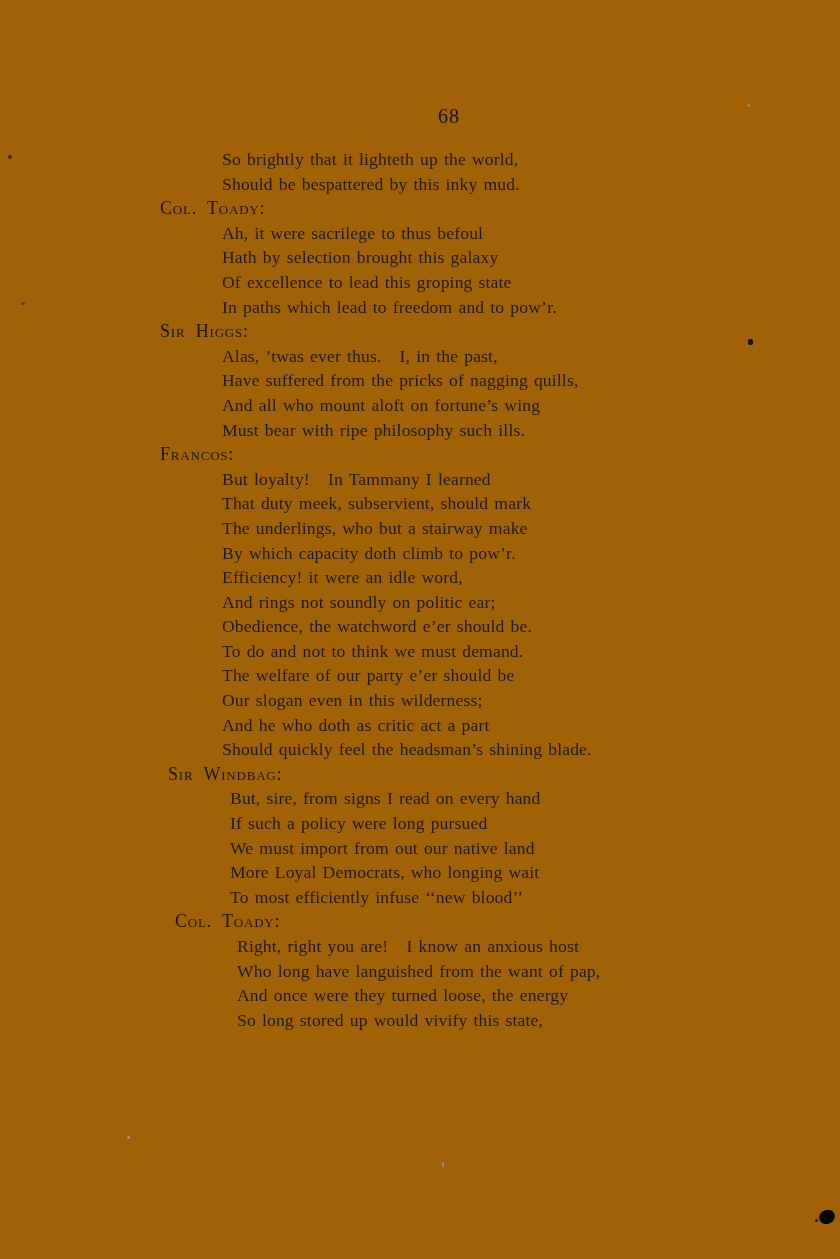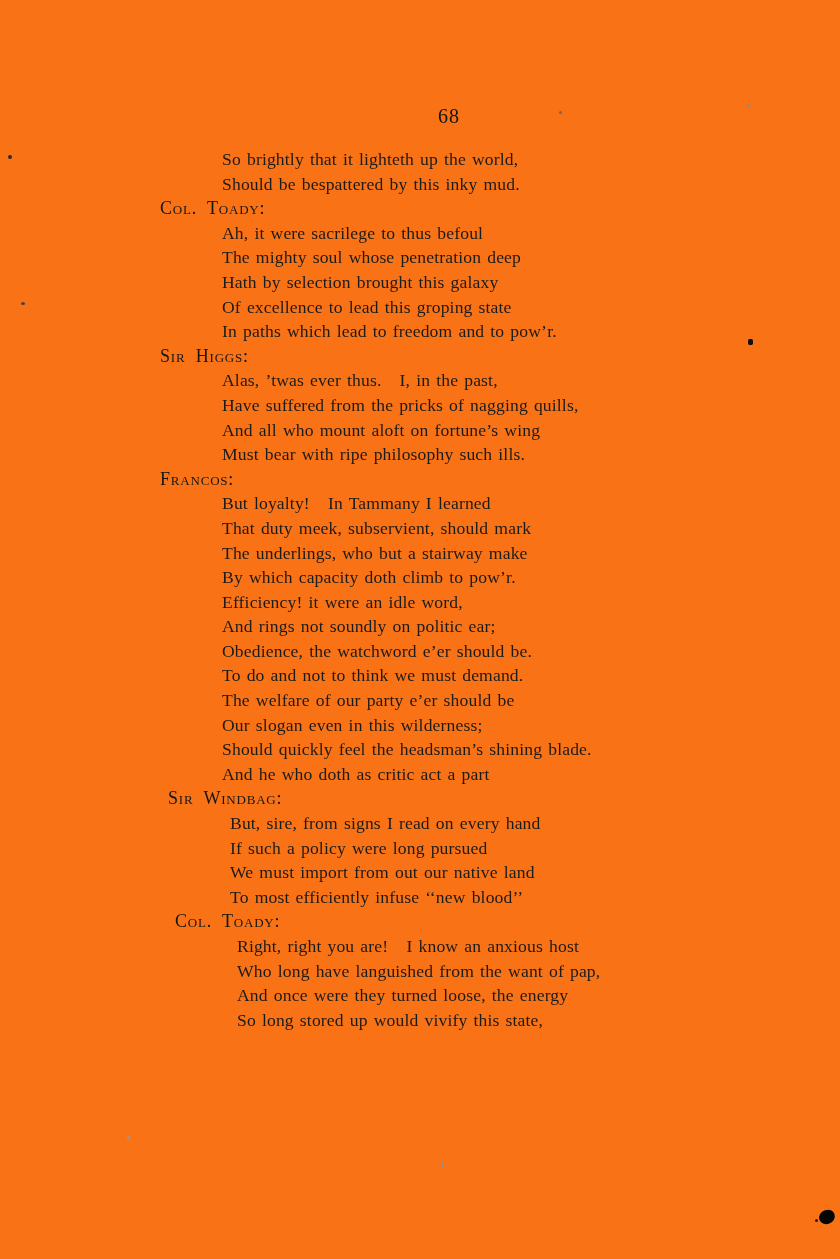--- a/index.html
+++ b/index.html
@@ -6,21 +6,21 @@
   html, body {
     width: 840px; height: 1259px;
     background: #ffffff;
     font-family: "Liberation Serif", "DejaVu Serif", serif;
     color: #1a1a1a;
     overflow: hidden;
   }
   .page {
     position: relative;
     width: 840px; height: 1259px;
-    background: #f97316;
+    background: #a16207;
   }
   .page-number {
     position: absolute;
     top: 105px; left: 438px;
     font-size: 20px;
     letter-spacing: 1px;
     color: #141414;
   }
   .text-block {
     position: absolute;
@@ -79,21 +79,20 @@
     <div class="lines">
           <div class="verse-line">So brightly that it lighteth up the world,</div>
           <div class="verse-line">Should be bespattered by this inky mud.</div>
         </div>
   </section>
 
   <section class="speech">
     <div class="speaker">Col. Toady:</div>
     <div class="lines">
           <div class="verse-line">Ah, it were sacrilege to thus befoul</div>
-          <div class="verse-line">The mighty soul whose penetration deep</div>
           <div class="verse-line">Hath by selection brought this galaxy</div>
           <div class="verse-line">Of excellence to lead this groping state</div>
           <div class="verse-line">In paths which lead to freedom and to pow’r.</div>
         </div>
   </section>
 
   <section class="speech">
     <div class="speaker">Sir Higgs:</div>
     <div class="lines">
           <div class="verse-line">Alas, ’twas ever thus.   I, in the past,</div>
@@ -109,31 +108,32 @@
           <div class="verse-line">But loyalty!   In Tammany I learned</div>
           <div class="verse-line">That duty meek, subservient, should mark</div>
           <div class="verse-line">The underlings, who but a stairway make</div>
           <div class="verse-line">By which capacity doth climb to pow’r.</div>
           <div class="verse-line">Efficiency! it were an idle word,</div>
           <div class="verse-line">And rings not soundly on politic ear;</div>
           <div class="verse-line">Obedience, the watchword e’er should be.</div>
           <div class="verse-line">To do and not to think we must demand.</div>
           <div class="verse-line">The welfare of our party e’er should be</div>
           <div class="verse-line">Our slogan even in this wilderness;</div>
+          <div class="verse-line">And he who doth as critic act a part</div>
           <div class="verse-line">Should quickly feel the headsman’s shining blade.</div>
-          <div class="verse-line">And he who doth as critic act a part</div>
         </div>
   </section>
 
   <section class="speech">
     <div class="speaker">Sir Windbag:</div>
     <div class="lines">
           <div class="verse-line">But, sire, from signs I read on every hand</div>
           <div class="verse-line">If such a policy were long pursued</div>
           <div class="verse-line">We must import from out our native land</div>
+          <div class="verse-line">More Loyal Democrats, who longing wait</div>
           <div class="verse-line">To most efficiently infuse ‘‘new blood’’</div>
         </div>
   </section>
 
   <section class="speech">
     <div class="speaker">Col. Toady:</div>
     <div class="lines">
           <div class="verse-line">Right, right you are!   I know an anxious host</div>
           <div class="verse-line">Who long have languished from the want of pap,</div>
           <div class="verse-line">And once were they turned loose, the energy</div>

